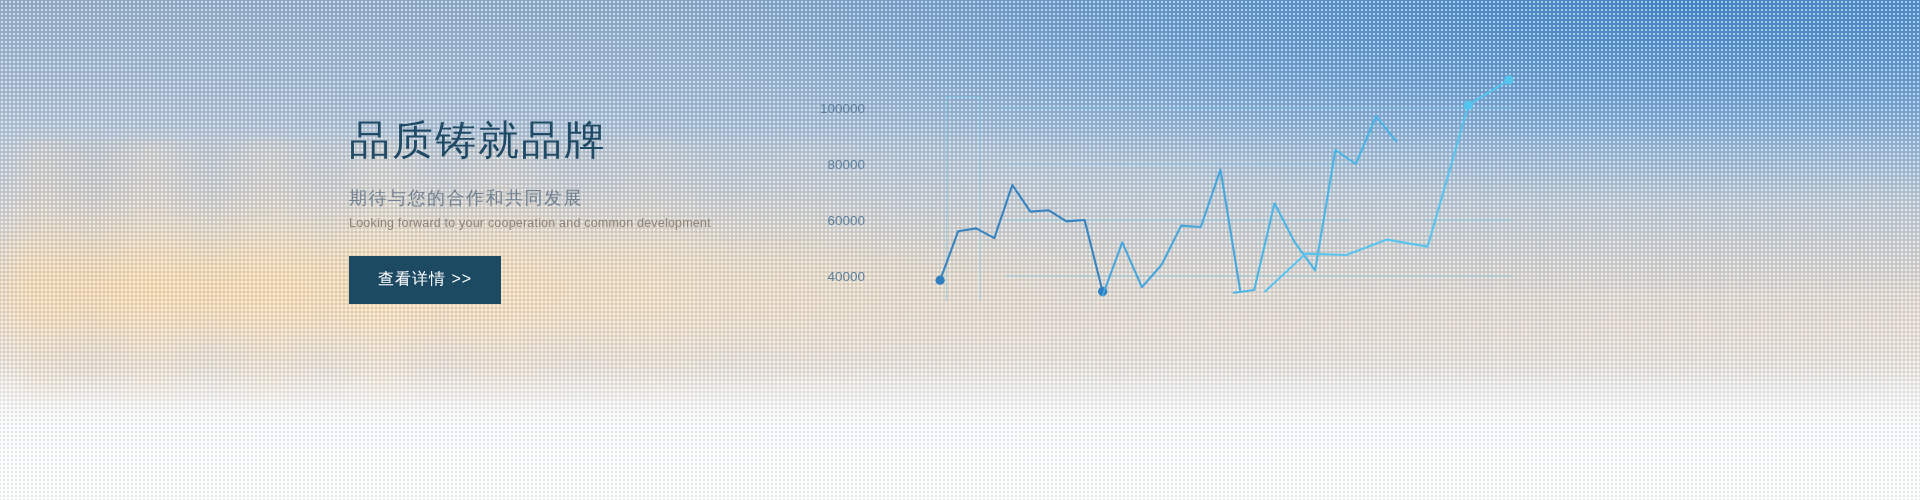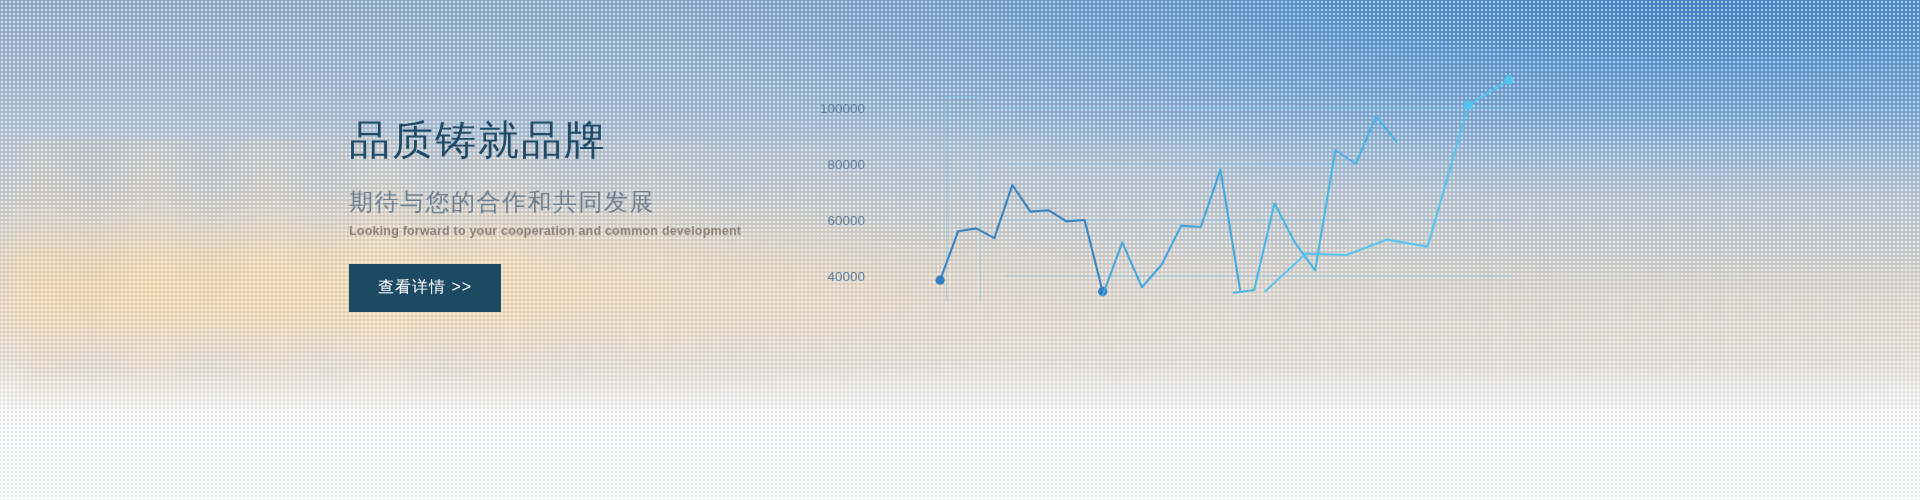--- a/index.html
+++ b/index.html
@@ -113,32 +113,32 @@
   .title {
     font-size:41px;
     letter-spacing:2px;
     color:#1f4a66;
     font-weight:400;
     line-height:1.12;
     white-space:nowrap;
   }
   .subtitle {
     margin-top:22px;
-    font-size:24px;
+    font-size:18px;
     letter-spacing:1.5px;
     color:#6f7f90;
     font-weight:300;
     white-space:nowrap;
   }
   .tagline {
     margin-top:6px;
     font-size:12.5px;
     letter-spacing:.2px;
     color:#8d8279;
-    font-weight:700;
+    font-weight:400;
     white-space:nowrap;
   }
   .cta {
     display:inline-block;
     margin-top:26px;
     background:#1d4a63;
     color:#ffffff;
     font-size:16px;
     letter-spacing:1px;
     padding:13px 29px 14px 29px;

